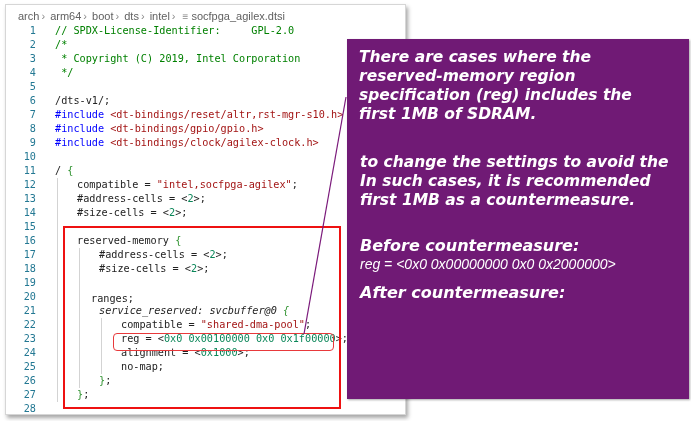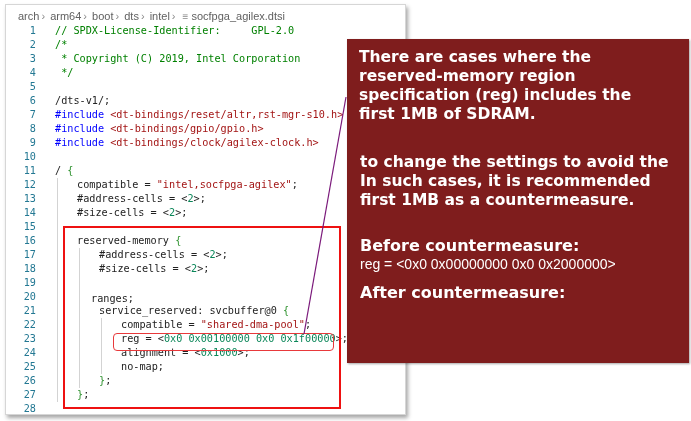--- a/index.html
+++ b/index.html
@@ -44,25 +44,26 @@
     position:absolute; left:63px; top:226px; width:274px; height:179px;
     border:2px solid #ee1111;
   }
   .red-pill {
     position:absolute; left:113px; top:333px; width:219px; height:16px;
     border:1px solid #e8393b; border-radius:4px;
   }
   .pointer { position:absolute; left:0; top:0; width:691px; height:421px; pointer-events:none; }
 
   .callout {
-    position:absolute; left:347px; top:39px; width:342px; height:324px;
-    background:#7f1d1d;
+    position:absolute; left:347px; top:39px; width:342px; height:360px;
+    background:#701a75;
     box-shadow:1px 1px 2px rgba(0,0,0,0.35);
     color:#ffffff;
     font-family:"DejaVu Sans", sans-serif;
+    font-style:italic;
   }
   .callout .p1 {
     position:absolute; left:12px; top:9px; width:325px;
     font-size:15.5px; font-weight:bold; line-height:19px;
   }
   .callout .p2 {
     position:absolute; left:13px; top:114px; width:325px;
     font-size:15.5px; font-weight:bold; line-height:19px;
   }
   .callout .h {
@@ -99,21 +100,21 @@
       <div class="line"><span class="ln">11</span><span class="txt" style="left: 49px;"><span class="c-punc">/ </span><span class="c-brace">{</span></span></div>
       <div class="line"><span class="ln">12</span><span class="guide" style="left: 51px;"></span><span class="txt" style="left: 71px;"><span class="c-punc">compatible = </span><span class="c-str">"intel,socfpga-agilex"</span><span class="c-punc">;</span></span></div>
       <div class="line"><span class="ln">13</span><span class="guide" style="left: 51px;"></span><span class="txt" style="left: 71px;"><span class="c-punc">#address-cells = &lt;</span><span class="c-num">2</span><span class="c-punc">&gt;;</span></span></div>
       <div class="line"><span class="ln">14</span><span class="guide" style="left: 51px;"></span><span class="txt" style="left: 71px;"><span class="c-punc">#size-cells = &lt;</span><span class="c-num">2</span><span class="c-punc">&gt;;</span></span></div>
       <div class="line"><span class="ln">15</span><span class="guide" style="left: 51px;"></span><span class="txt" style="left: 71px;"></span></div>
       <div class="line"><span class="ln">16</span><span class="guide" style="left: 51px;"></span><span class="txt" style="left: 71px;"><span class="c-punc">reserved-memory </span><span class="c-brace">{</span></span></div>
       <div class="line"><span class="ln">17</span><span class="guide" style="left: 51px;"></span><span class="guide" style="left: 73px;"></span><span class="txt" style="left: 93px;"><span class="c-punc">#address-cells = &lt;</span><span class="c-num">2</span><span class="c-punc">&gt;;</span></span></div>
       <div class="line"><span class="ln">18</span><span class="guide" style="left: 51px;"></span><span class="guide" style="left: 73px;"></span><span class="txt" style="left: 93px;"><span class="c-punc">#size-cells = &lt;</span><span class="c-num">2</span><span class="c-punc">&gt;;</span></span></div>
       <div class="line"><span class="ln">19</span><span class="guide" style="left: 51px;"></span><span class="guide" style="left: 73px;"></span><span class="txt" style="left: 85px; margin-top: 16px;"><span class="c-punc">ranges;</span></span></div>
       <div class="line"><span class="ln">20</span><span class="guide" style="left: 51px;"></span><span class="guide" style="left: 73px;"></span><span class="txt" style="left: 93px;"></span></div>
-      <div class="line"><span class="ln">21</span><span class="guide" style="left: 51px;"></span><span class="guide" style="left: 73px;"></span><span class="txt" style="left: 93px;"><span class="c-punc">service_reserved: svcbuffer@0 </span><span class="c-brace">{</span></span></div>
+      <div class="line"><span class="ln">21</span><span class="guide" style="left: 51px;"></span><span class="guide" style="left: 73px;"></span><span class="txt" style="left: 93px; font-style: italic;"><span class="c-punc">service_reserved: svcbuffer@0 </span><span class="c-brace">{</span></span></div>
       <div class="line"><span class="ln">22</span><span class="guide" style="left: 51px;"></span><span class="guide" style="left: 73px;"></span><span class="guide" style="left: 95px;"></span><span class="txt" style="left: 115px;"><span class="c-punc">compatible = </span><span class="c-str">"shared-dma-pool"</span><span class="c-punc">;</span></span></div>
       <div class="line"><span class="ln">23</span><span class="guide" style="left: 51px;"></span><span class="guide" style="left: 73px;"></span><span class="guide" style="left: 95px;"></span><span class="txt" style="left: 115px;"><span class="c-punc">reg = &lt;</span><span class="c-num">0x0 0x00100000 0x0 0x1f00000</span><span class="c-punc">&gt;;</span></span></div>
       <div class="line"><span class="ln">24</span><span class="guide" style="left: 51px;"></span><span class="guide" style="left: 73px;"></span><span class="guide" style="left: 95px;"></span><span class="txt" style="left: 115px;"><span class="c-punc">alignment = &lt;</span><span class="c-num">0x1000</span><span class="c-punc">&gt;;</span></span></div>
       <div class="line"><span class="ln">25</span><span class="guide" style="left: 51px;"></span><span class="guide" style="left: 73px;"></span><span class="guide" style="left: 95px;"></span><span class="txt" style="left: 115px;"><span class="c-punc">no-map;</span></span></div>
       <div class="line"><span class="ln">26</span><span class="guide" style="left: 51px;"></span><span class="guide" style="left: 73px;"></span><span class="txt" style="left: 93px;"><span class="c-brace">}</span><span class="c-punc">;</span></span></div>
       <div class="line"><span class="ln">27</span><span class="guide" style="left: 51px;"></span><span class="txt" style="left: 71px;"><span class="c-brace">}</span><span class="c-punc">;</span></span></div>
       <div class="line"><span class="ln">28</span><span class="txt" style="left: 49px;"></span></div>
     </div>
 </div>
 

